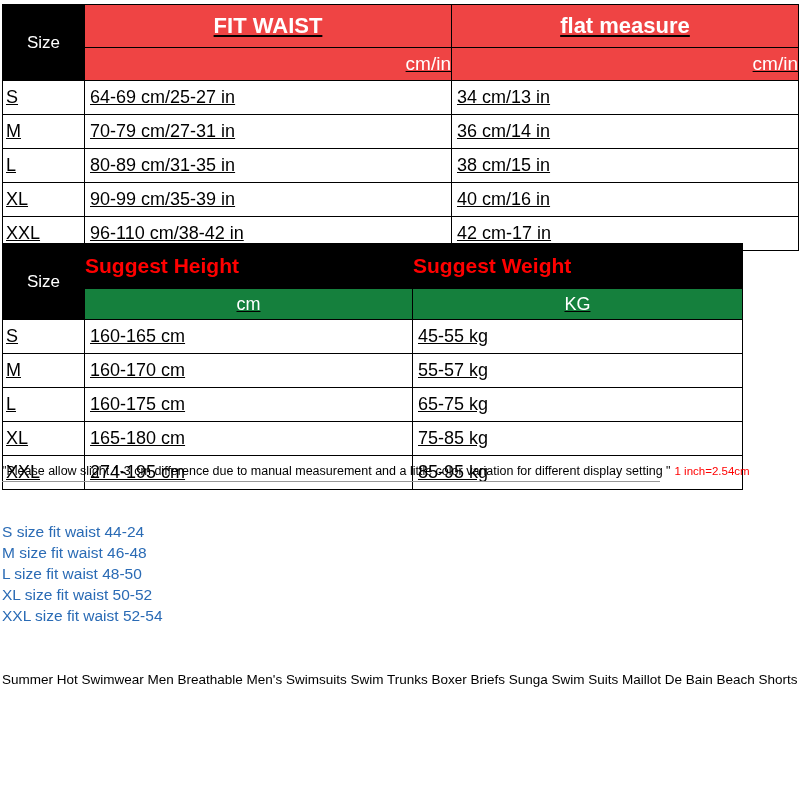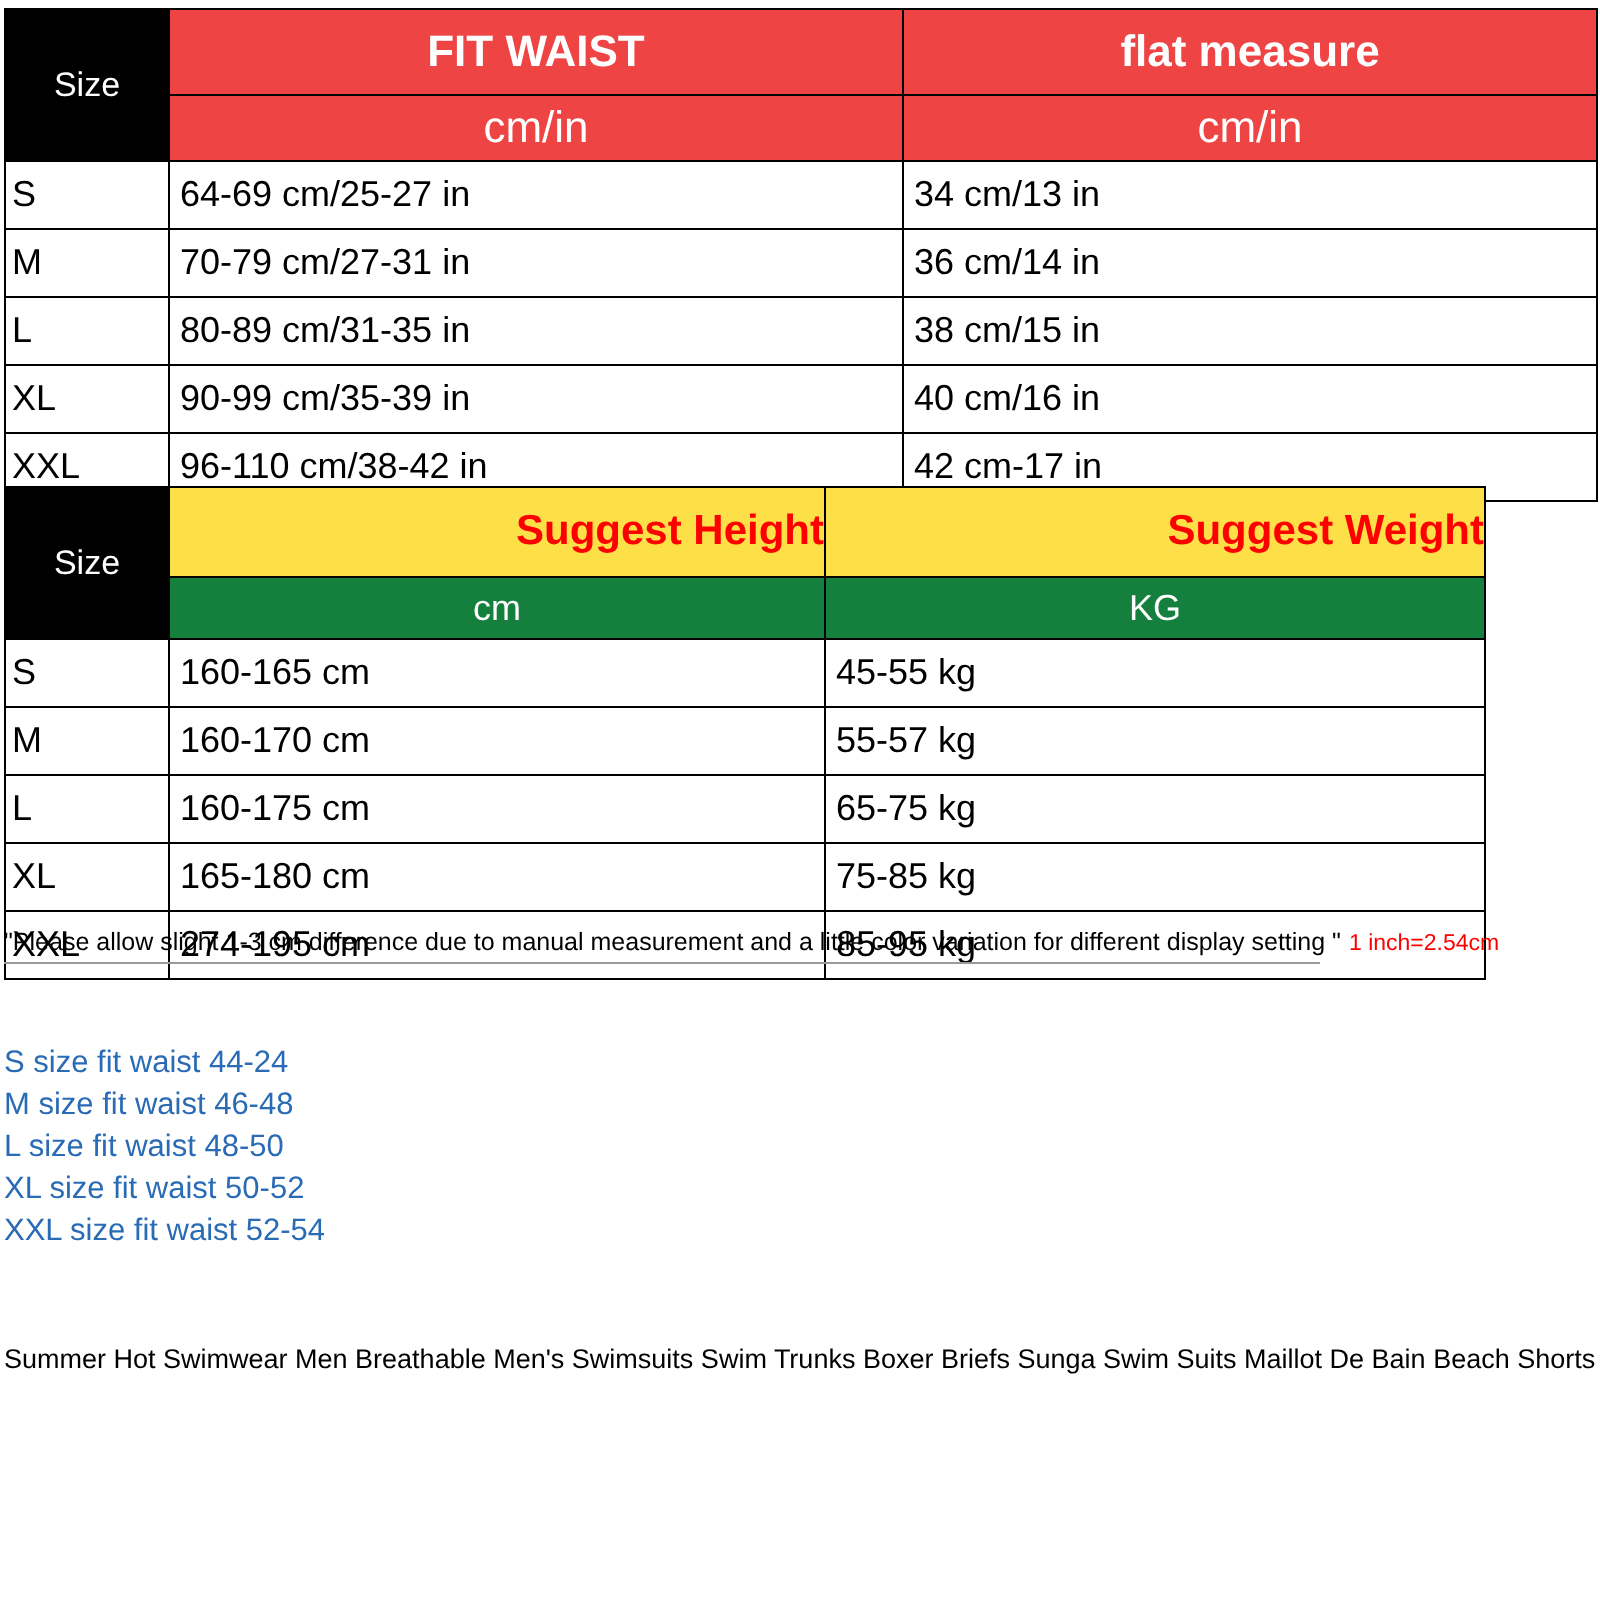--- a/index.html
+++ b/index.html
@@ -19,20 +19,21 @@
     width: 800px;
     height: 800px;
     box-sizing: border-box;
     padding: 0;
   }
 
   
   table.size-table {
     border-collapse: collapse;
     table-layout: fixed;
+    text-decoration: underline;
   }
   table.size-table td, table.size-table th {
     border: 1px solid #000;
     padding: 0;
     vertical-align: middle;
   }
 
   #table1 {
     position: absolute;
     left: 2px;
@@ -46,22 +47,23 @@
   .hdr-black {
     background: #ef4444;
     color: #ffffff;
     text-align: center;
     font-weight: bold;
     font-size: 22px;
     height: 42px;
   }
   .hdr-black.small {
     font-weight: normal;
-    font-size: 22px;
+    font-size: 19px;
     height: 32px;
+    text-align: right;
   }
   .hdr-size-cell {
     background: #000000;
     color: #ffffff;
     text-align: center;
     font-size: 17px;
     font-weight: normal;
   }
   .data-cell {
     background: #ffffff;
@@ -81,23 +83,23 @@
     position: absolute;
     left: 2px;
     top: 243px;
     width: 740px;
   }
   #table2 col.c1 { width: 82px; }
   #table2 col.c2 { width: 328px; }
   #table2 col.c3 { width: 330px; }
 
   .hdr-black-red {
-    background: #fde047;
-    color: #ff0000;
-    text-align: right;
+    background: #000000;
+    color: #ff0000;
+    text-align: left;
     font-weight: bold;
     font-size: 21px;
     height: 44px;
   }
   .hdr-black-white-sub {
     background: #15803d;
     color: #ffffff;
     text-align: center;
     font-weight: normal;
     font-size: 18px;

